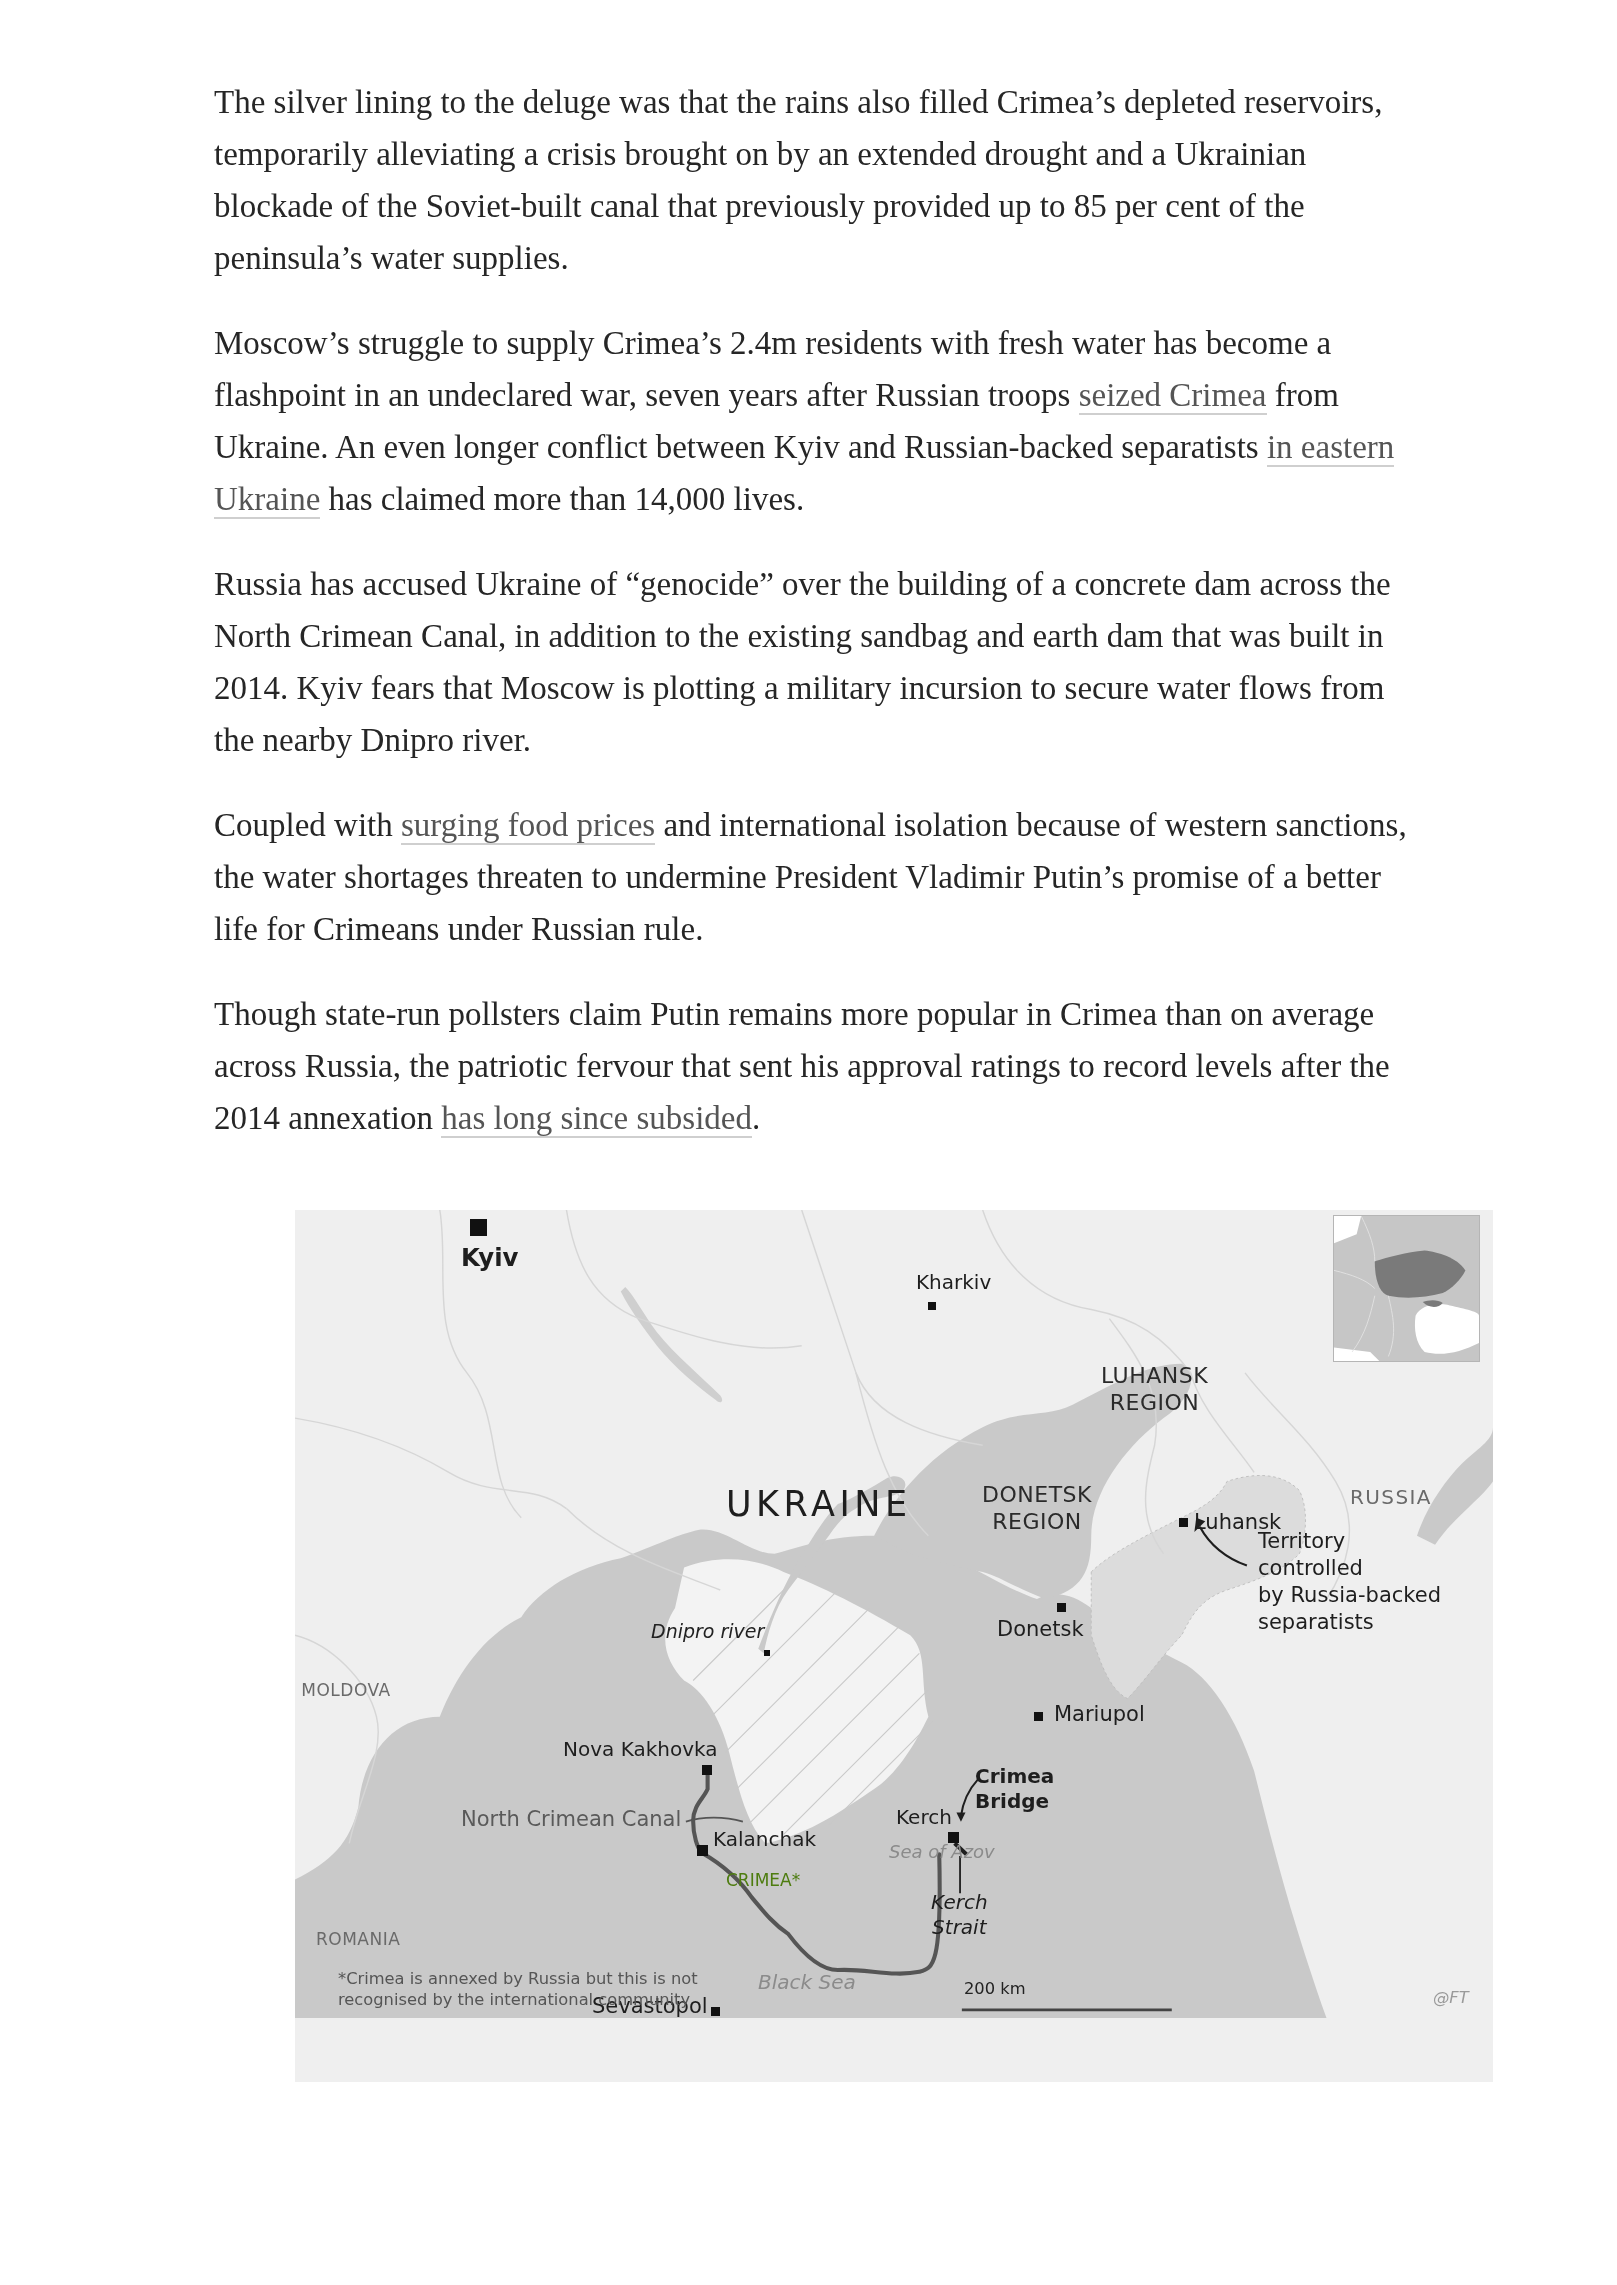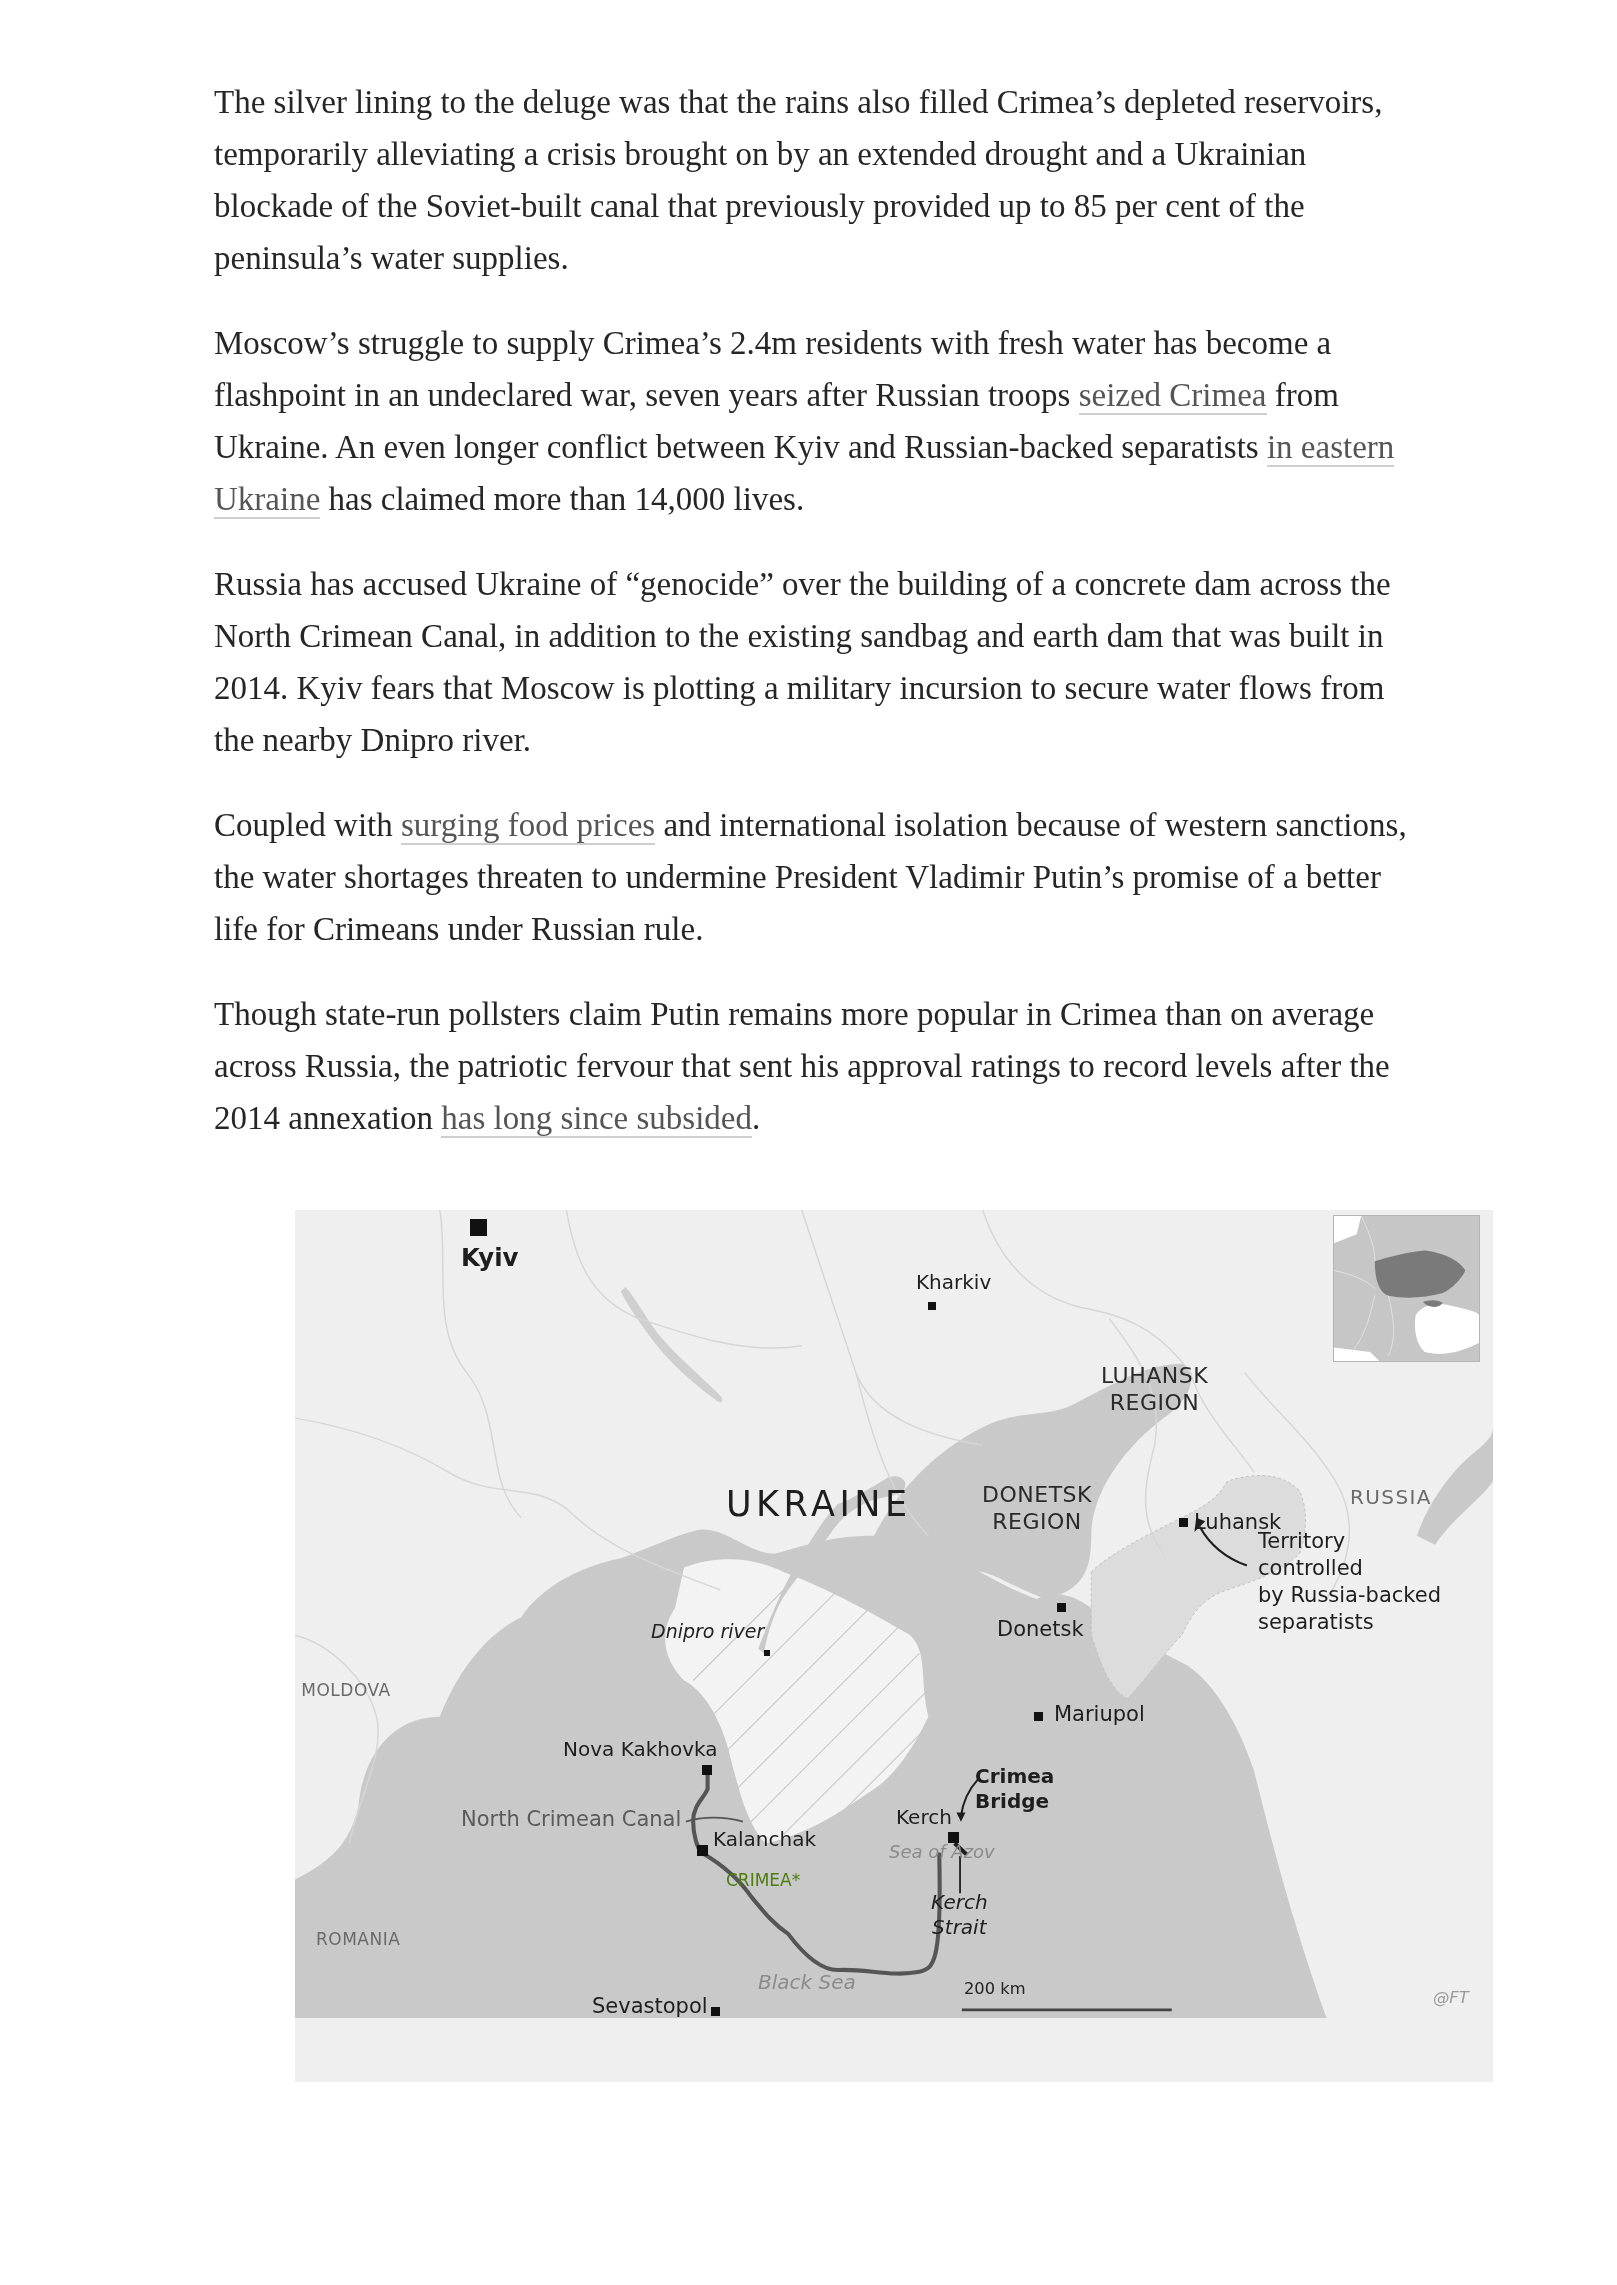--- a/index.html
+++ b/index.html
@@ -175,16 +175,20 @@
     <div>Crimea</div>
     <div>Bridge</div>
   </div>
   <div class="lbl" style="left:963px; top:318px; font-size:21px; line-height:27px;">
     <div>Territory</div>
     <div>controlled</div>
     <div>by Russia-backed</div>
     <div>separatists</div>
   </div>
 
+  <div class="lbl" style="left:43px; top:758px; font-size:16.3px; line-height:21px; color:#555;">
+    <div>*Crimea is annexed by Russia but this is not</div>
+    <div>recognised by the international community</div>
+  </div>
   <div class="lbl" style="left:669px; top:771px; font-size:16.3px; color:#222;">200 km</div>
   <div class="lbl" style="left:1138px; top:780px; font-size:16.3px; font-style:italic; color:#9a9a9a;">@FT</div>
 </div>
 
 
 </body></html>

